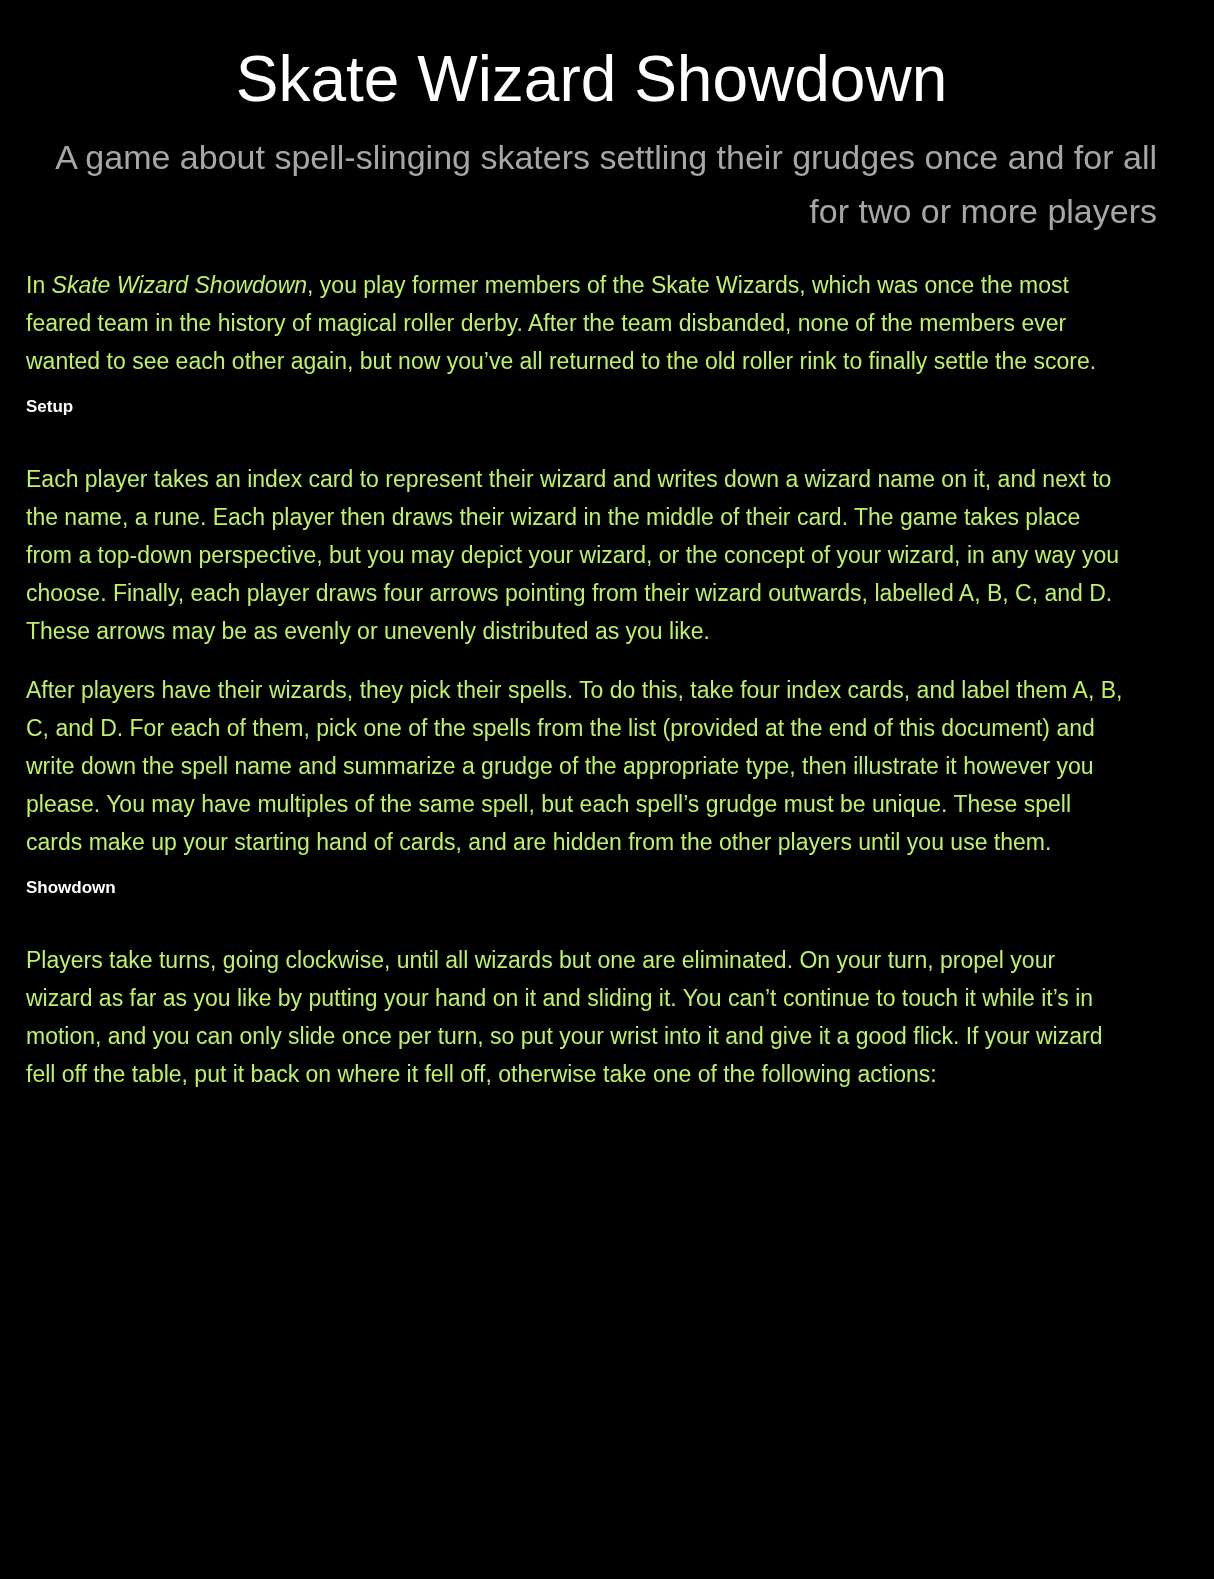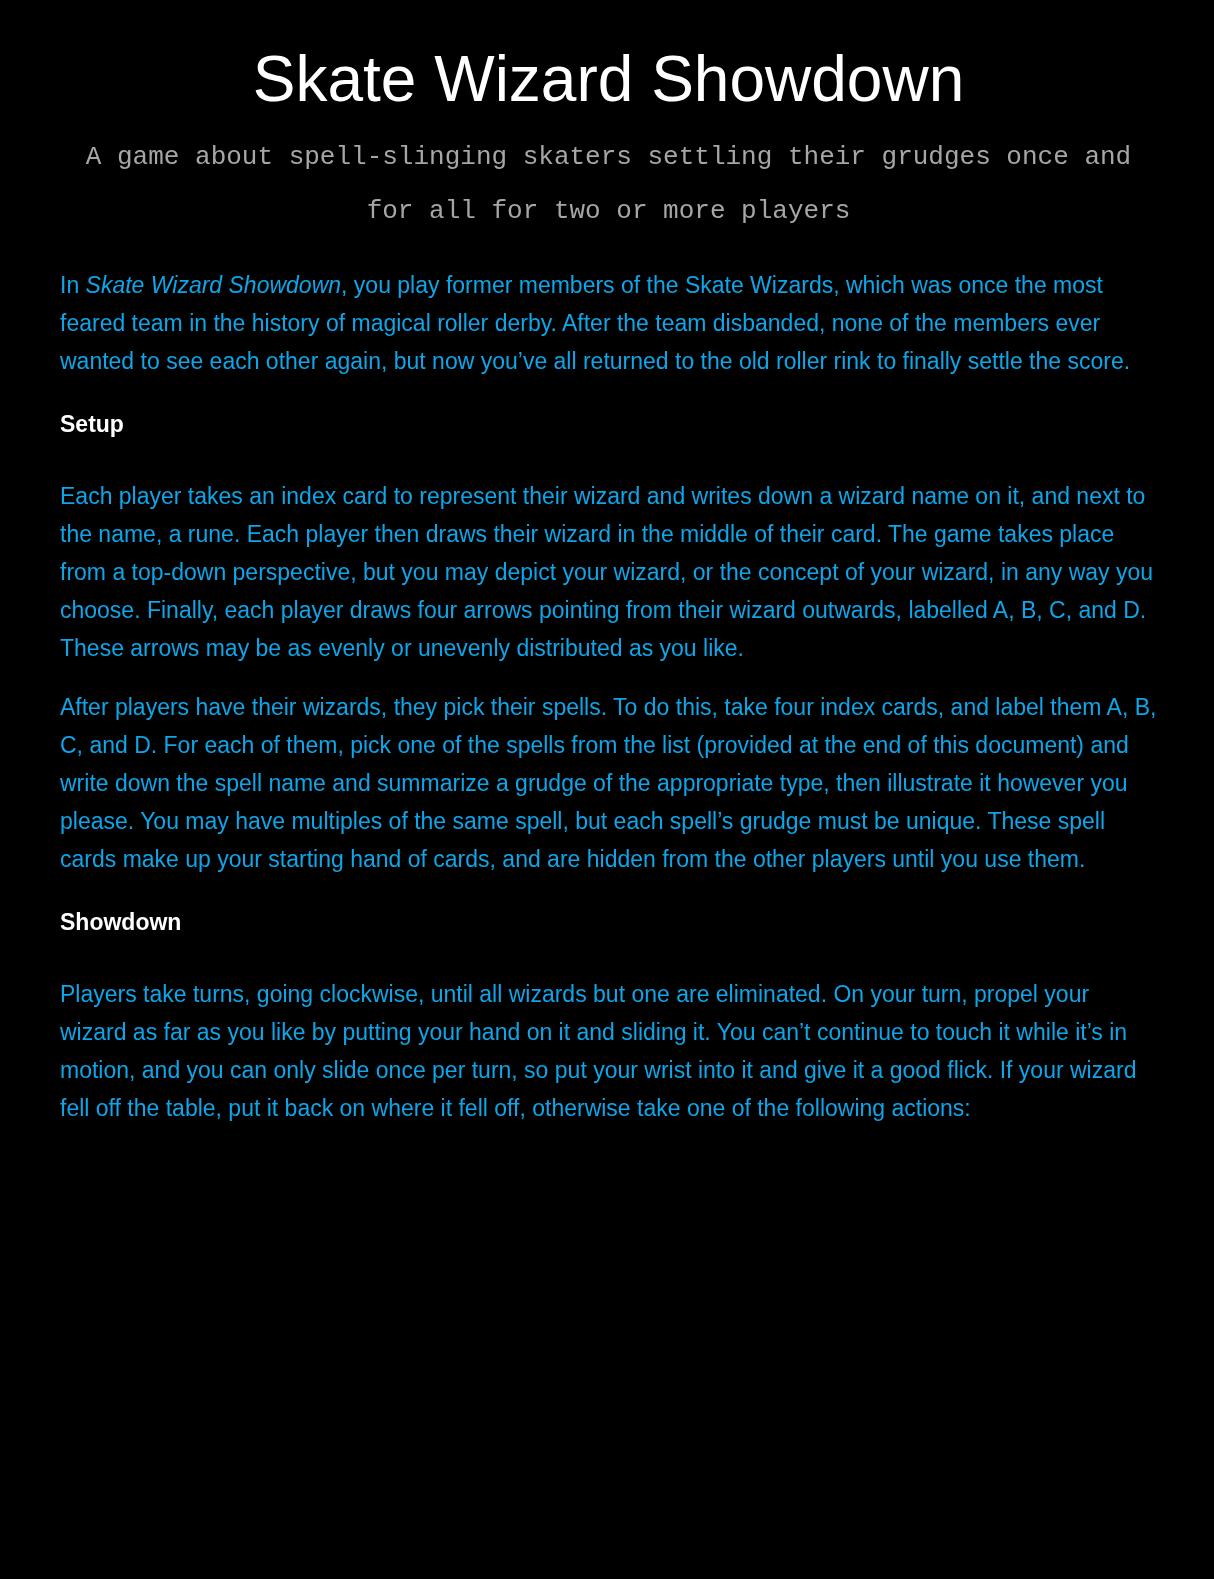--- a/index.html
+++ b/index.html
@@ -8,56 +8,55 @@
     width: 1214px;
     height: 1579px;
     overflow: hidden;
   }
   .page {
     width: 1214px;
     height: 1579px;
     background: #000000;
     color: #ffffff;
     font-family: "Liberation Sans", "DejaVu Sans", sans-serif;
-    padding: 42px 57px 0 60px;
+    padding: 42px 57px 0 26px;
   }
   .doc-title {
     font-size: 64px;
     font-weight: 400;
     line-height: 74px;
     text-align: center;
     color: #ffffff;
     letter-spacing: 0px;
   }
   .doc-subtitle {
     margin-top: 14px;
-    font-size: 26px;
+    font-size: 34px;
     font-weight: 400;
     line-height: 54px;
-    text-align: center;
+    text-align: right;
     color: #a6a6a6;
-    font-family: Liberation Mono, monospace;
   }
   .body-copy {
     margin-top: 28px;
     width: 1100px;
   }
   p.para {
     font-size: 23px;
     line-height: 38px;
-    color: #0ea5e9;
+    color: #bef264;
     margin-top: 21px;
   }
   p.para:first-child { margin-top: 0; }
   h2.section-heading {
-    font-size: 23px;
+    font-size: 17px;
     line-height: 38px;
     font-weight: 700;
     color: #ffffff;
-    margin-top: 25px;
+    margin-top: 8px;
     margin-bottom: 34px;
   }
   .italic { font-style: italic; }
 </style>
 </head>
 <body>
 
 <div class="page">
 
   <h1 class="doc-title">Skate Wizard Showdown</h1>

